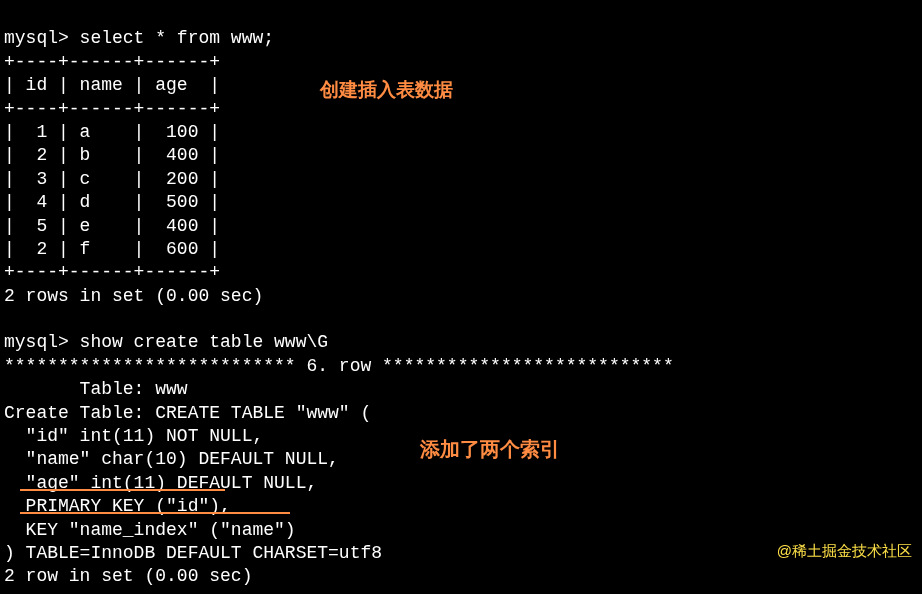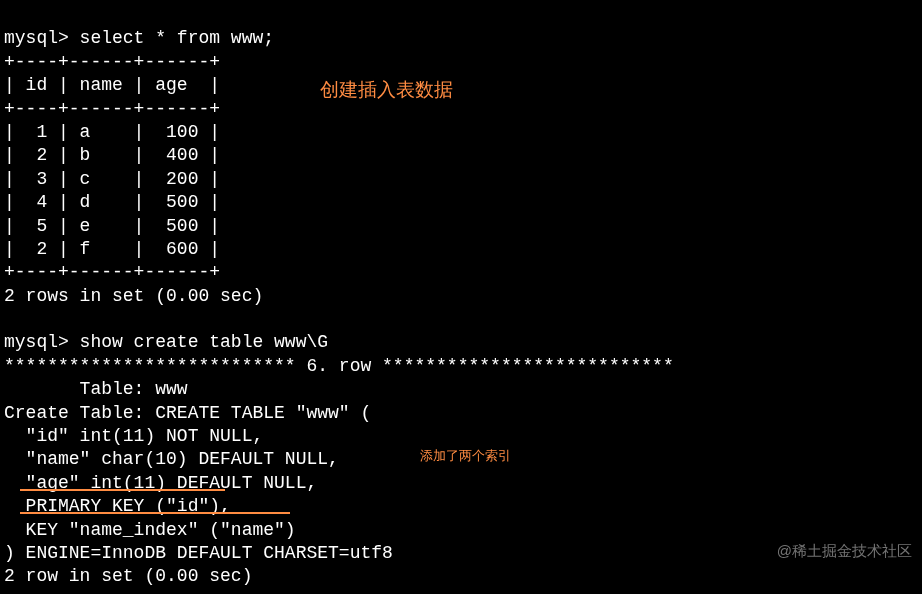--- a/index.html
+++ b/index.html
@@ -17,33 +17,33 @@
       width: 922px;
       height: 594px;
       overflow: hidden;
       position: relative;
     }
     .terminal {
       white-space: pre;
     }
     .annotation {
       color: #ff8c42;
-      font-weight: normal;
+      font-weight: bold;
       font-family: 'Microsoft YaHei', 'SimHei', sans-serif;
       position: absolute;
     }
     .annotation-1 {
       top: 78px;
       left: 320px;
       font-size: 19px;
     }
     .annotation-2 {
-      top: 448px;
+      top: 436px;
       left: 420px;
-      font-size: 13px;
+      font-size: 20px;
     }
     .underline-1 {
       position: absolute;
       top: 489px;
       left: 20px;
       width: 205px;
       height: 2px;
       background: #ff8c42;
     }
     .underline-2 {
@@ -51,52 +51,52 @@
       top: 512px;
       left: 20px;
       width: 270px;
       height: 2px;
       background: #ff8c42;
     }
     .watermark {
       position: absolute;
       bottom: 34px;
       right: 10px;
-      color: #737373;
+      color: #fde047;
       font-size: 15px;
       font-family: 'Microsoft YaHei', sans-serif;
     }
   </style>
 </head>
 <body>
 
 <div class="terminal">
 <span>mysql&gt; select * from www;</span>
 <span>+----+------+------+</span>
 <span>| id | name | age  |</span>
 <span>+----+------+------+</span>
 <span>|  1 | a    |  100 |</span>
 <span>|  2 | b    |  400 |</span>
 <span>|  3 | c    |  200 |</span>
 <span>|  4 | d    |  500 |</span>
-<span>|  5 | e    |  500 |</span>
+<span>|  5 | e    |  400 |</span>
 <span>|  2 | f    |  600 |</span>
 <span>+----+------+------+</span>
 <span>2 rows in set (0.00 sec)</span>
 <span></span>
 <span>mysql&gt; show create table www\G</span>
 <span>*************************** 6. row ***************************</span>
 <span>       Table: www</span>
 <span>Create Table: CREATE TABLE "www" (</span>
 <span>  "id" int(11) NOT NULL,</span>
 <span>  "name" char(10) DEFAULT NULL,</span>
 <span>  "age" int(11) DEFAULT NULL,</span>
 <span>  PRIMARY KEY ("id"),</span>
 <span>  KEY "name_index" ("name")</span>
-<span>) ENGINE=InnoDB DEFAULT CHARSET=utf8</span>
+<span>) TABLE=InnoDB DEFAULT CHARSET=utf8</span>
 <span>2 row in set (0.00 sec)</span>
 <span></span>
 
 </div>
 
 <div class="annotation annotation-1">创建插入表数据</div>
 <div class="annotation annotation-2">添加了两个索引</div>
 
 <div class="underline-1"></div>
 <div class="underline-2"></div>

